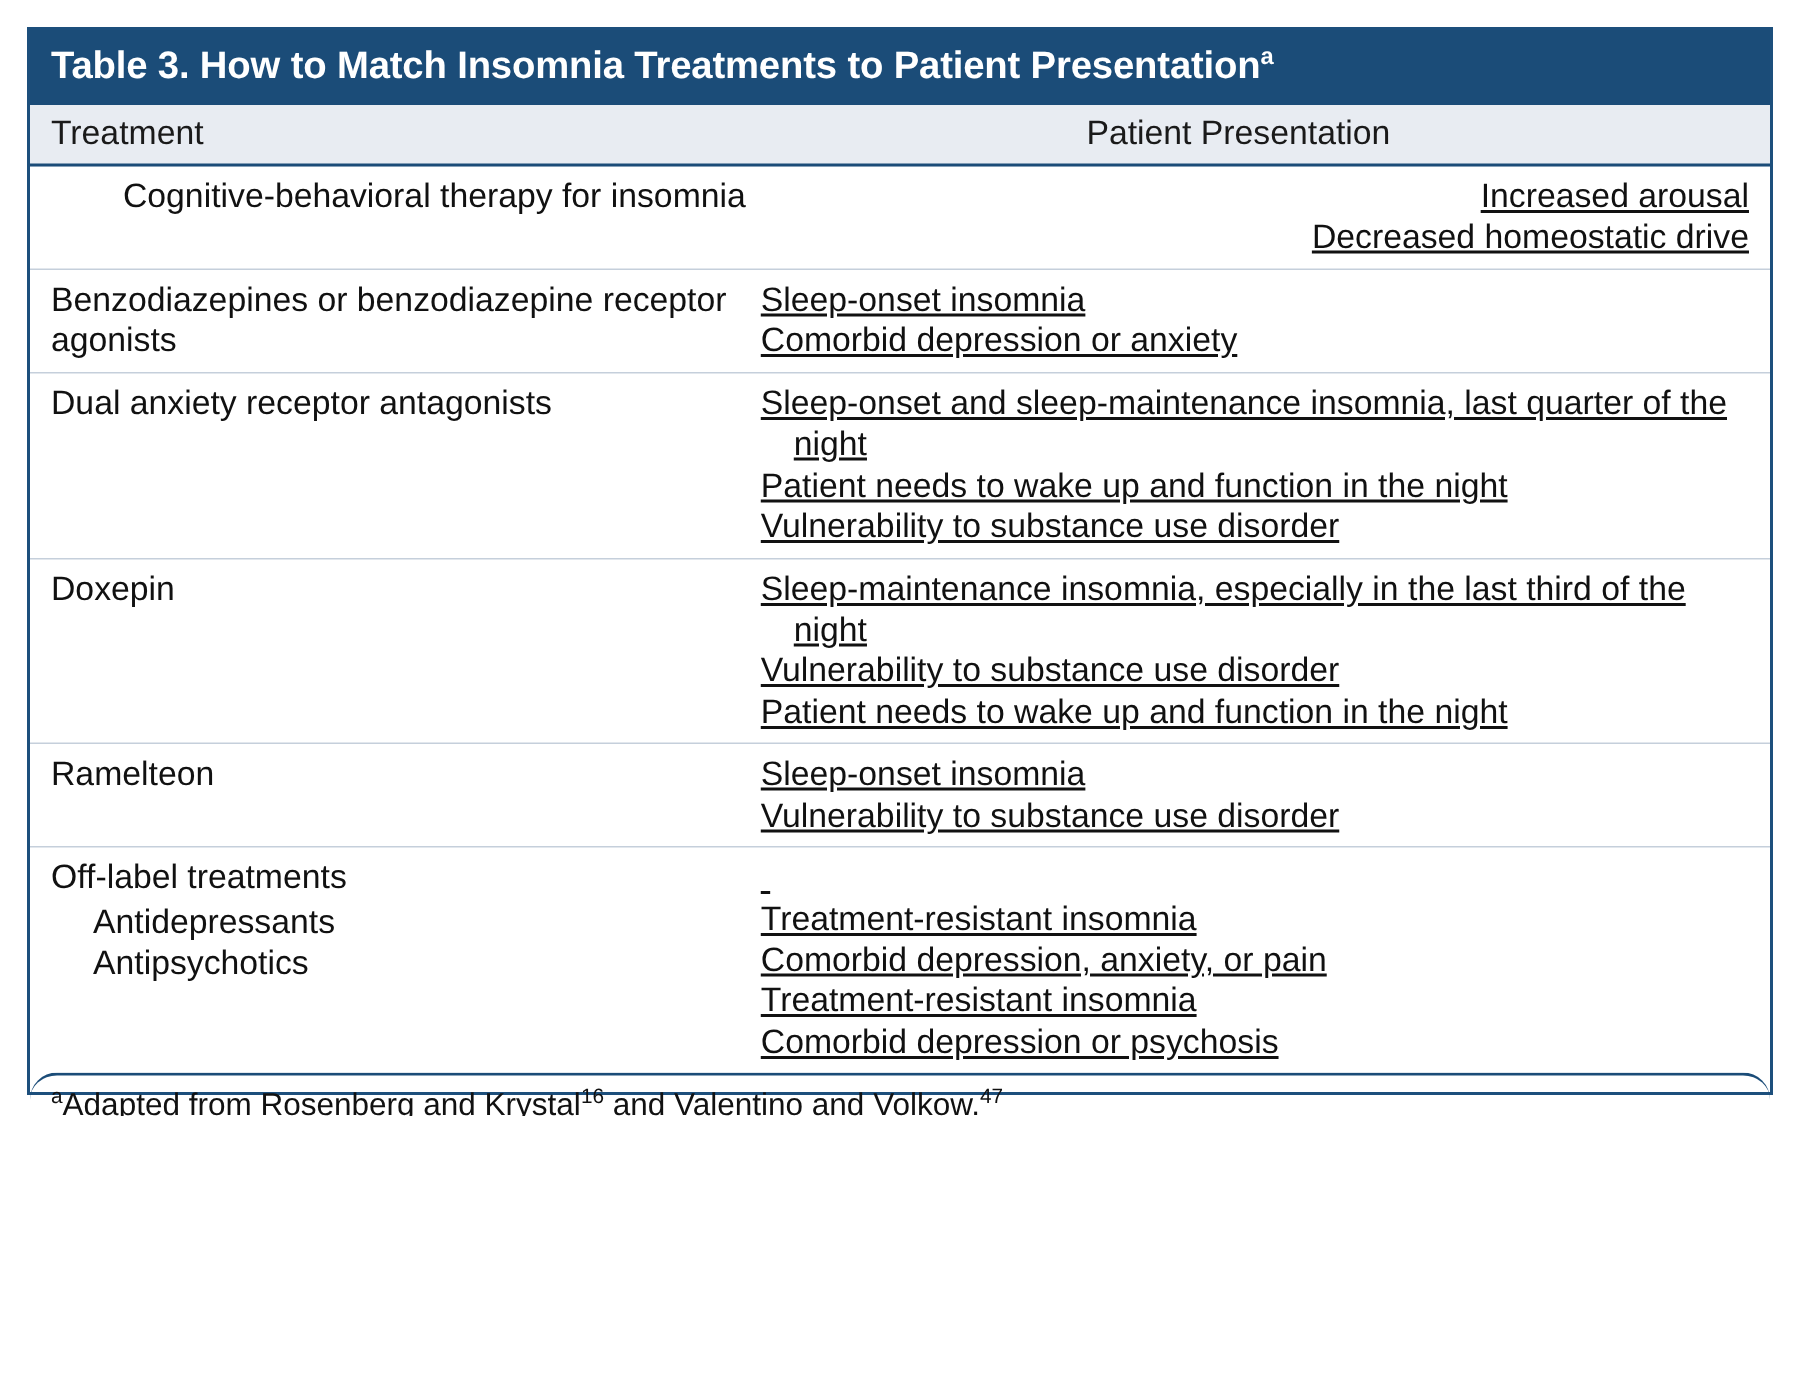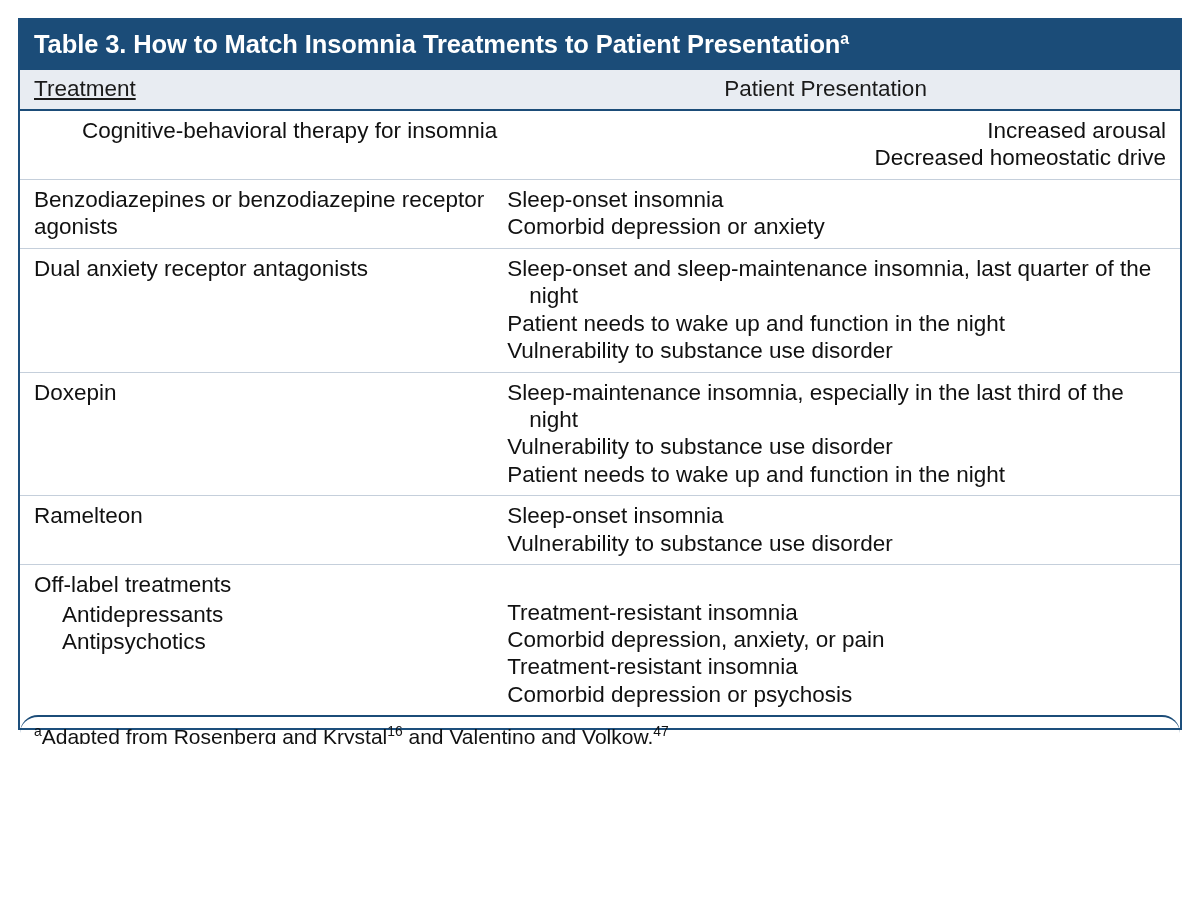--- a/index.html
+++ b/index.html
@@ -46,21 +46,20 @@
     display: flex;
     font-size: 22.5px;
     color: #1a1a1a;
     padding: 6px 0 7px 0;
     border-bottom: 2px solid #1b4c78;
   }
   .col-head .c1 {
     width: 42%;
     padding-left: 14px;
     box-sizing: border-box;
-    text-decoration: underline;
   }
   .col-head .c2 {
     width: 58%;
     text-align: center;
     box-sizing: border-box;
     padding-right: 36px;
   }
   .body-rows {
     flex: 1 1 auto;
     display: flex;
@@ -88,20 +87,21 @@
     width: 58%;
     box-sizing: border-box;
     padding-right: 14px;
     font-size: 22.5px;
     color: #111111;
     line-height: 1.22;
   }
   .pres-line {
     text-indent: -22px;
     padding-left: 22px;
+    text-decoration: underline;
   }
   .sub-treatment {
     padding-left: 28px;
   }
   .group-label {
     margin-bottom: 2px;
   }
   .footnote {
     border-top: 2px solid #1b4c78;
     font-size: 21px;

